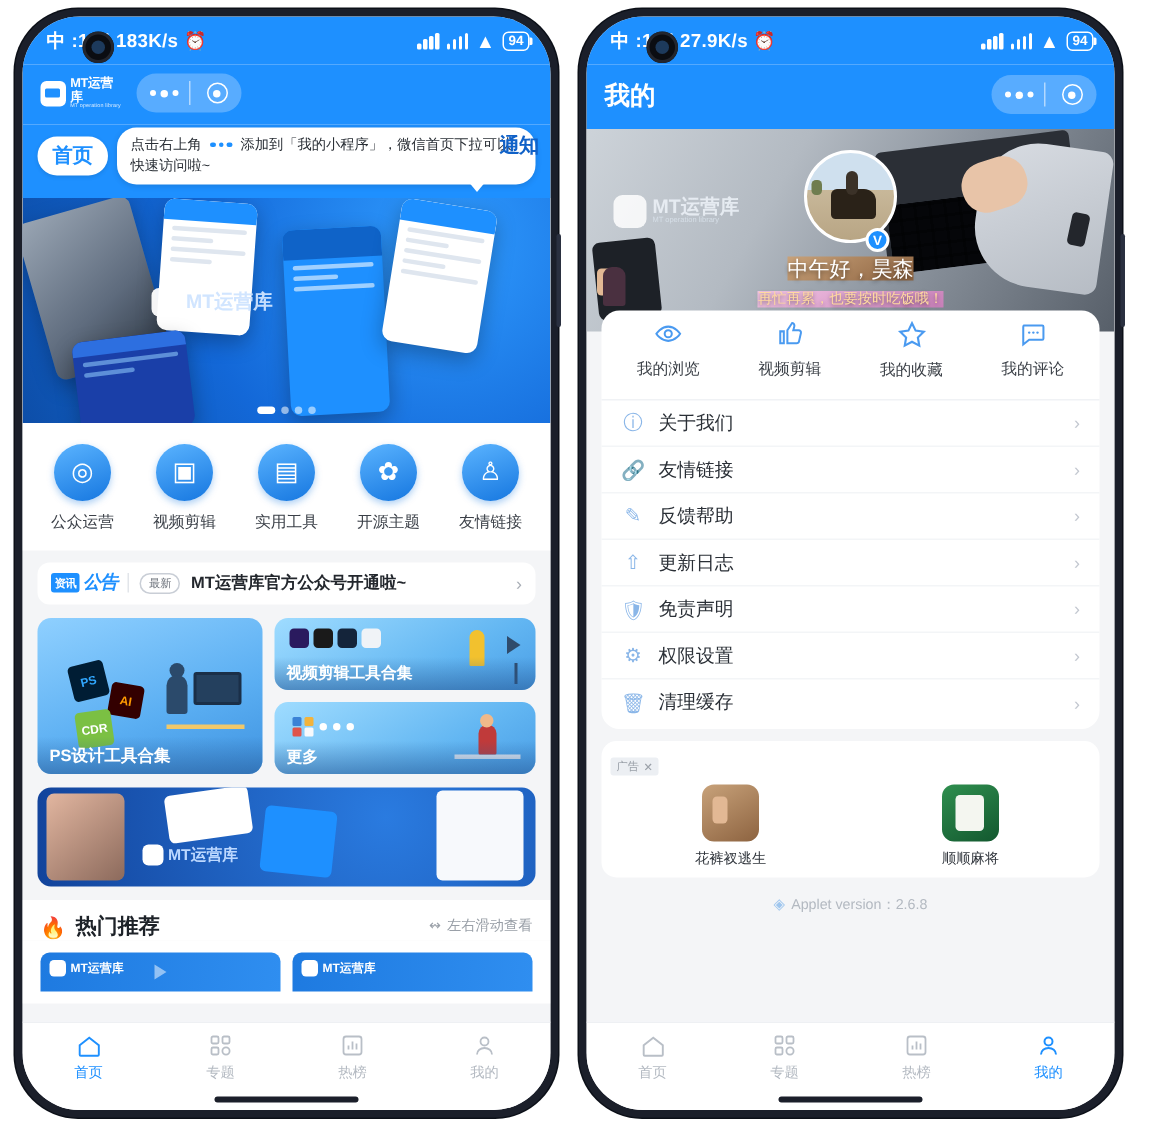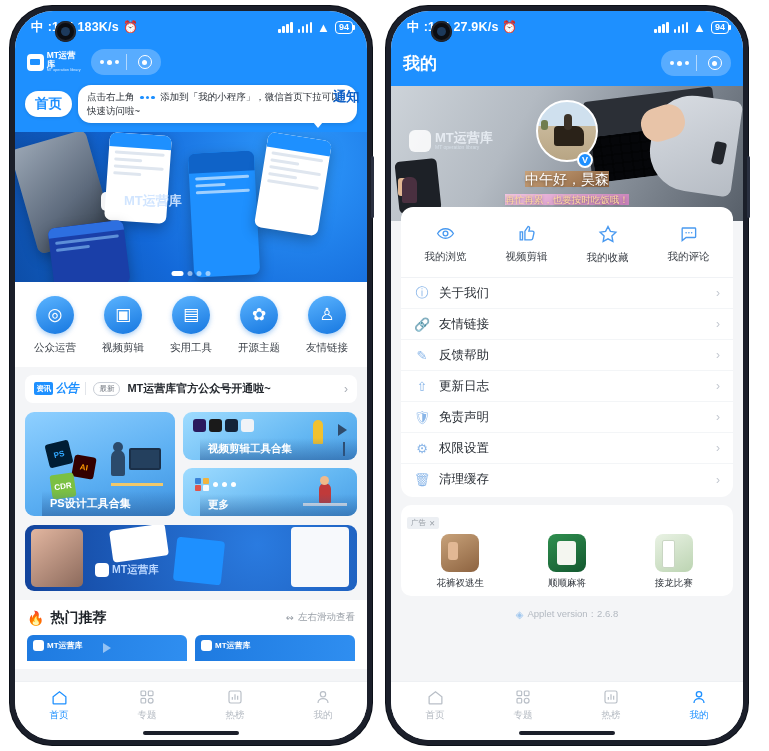--- a/index.html
+++ b/index.html
@@ -189,21 +189,21 @@
   .cardbig{
     flex:0 0 150px;height:104px;border-radius:9px;position:relative;overflow:hidden;
     background:linear-gradient(160deg,#8fd0ff,#5aaef2 60%,#3f93e0);
   }
   .cardcol{flex:1 1 auto;display:flex;flex-direction:column;gap:8px;}
   .cardsm{
     height:48px;border-radius:9px;position:relative;overflow:hidden;
     background:linear-gradient(150deg,#9fdcff,#62b6f2 65%,#4a9ee6);
   }
   .cap{
-    position:absolute;left:17px;right:0;bottom:0;padding:5px 8px;
+    position:absolute;left:0;right:0;bottom:0;padding:5px 8px;
     background:linear-gradient(transparent,rgba(40,90,150,.55));
     color:#fff;font-size:11px;font-weight:bold;
   }
   .cardsm .cap{bottom:0;padding:4px 8px;font-size:10.5px;}
   .tile{position:absolute;border-radius:3px;display:flex;align-items:center;justify-content:center;font-size:8px;font-weight:bold;color:#fff;}
   .ps{left:22px;top:30px;width:24px;height:24px;background:#001d34;color:#31a8ff;transform:rotate(-14deg);}
   .ai{left:48px;top:44px;width:22px;height:22px;background:#330000;color:#ff9a00;transform:rotate(10deg);}
   .cdr{left:26px;top:62px;width:24px;height:24px;background:#7bc043;color:#fff;transform:rotate(-8deg);}
   .desk{position:absolute;right:14px;top:32px;width:54px;height:44px;}
   .desk .mon{position:absolute;right:0;top:4px;width:32px;height:22px;background:#24405e;border-radius:2px;border:2px solid #1a2f48;}
@@ -293,21 +293,21 @@
     position:absolute;left:50%;top:66px;transform:translateX(-50%);margin-left:18px;
     width:16px;height:16px;border-radius:50%;background:#1e90ff;border:2px solid #fff;
     color:#fff;font-size:9px;font-weight:bold;display:flex;align-items:center;justify-content:center;
   }
   .greet{position:absolute;left:50%;transform:translateX(-50%);bottom:14px;text-align:center;width:100%;}
   .greet .g1{color:#fff;font-size:14px;font-weight:normal;text-shadow:0 1px 3px rgba(0,0,0,.45);}
   .greet .g2{color:#ffd9a0;font-size:9.5px;margin-top:13px;text-shadow:0 1px 3px rgba(0,0,0,.5);}
 
   .panel{
     margin:-14px 10px 0;background:#fff;border-radius:12px;position:relative;z-index:5;
-    padding:17px 0 2px;
+    padding:6px 0 2px;
   }
   .quick{display:flex;justify-content:space-around;padding:0 4px 12px;}
   .qa{display:flex;flex-direction:column;align-items:center;gap:7px;width:66px;}
   .qa .ic{font-size:19px;color:#4a9af0;line-height:1;}
   .qa .lb{font-size:10.5px;color:#3a3f46;white-space:nowrap;}
   .mlist{border-top:1px solid #f0f2f5;}
   .mi{
     display:flex;align-items:center;gap:9px;height:31px;padding:0 13px;
     border-bottom:1px solid #f3f5f7;
   }
@@ -801,24 +801,20 @@
           </span>
           <div class="adrow">
             <div class="game">
               <span class="gi g1"></span>
               <span class="gl">花裤衩逃生</span>
             </div>
             <div class="game">
               <span class="gi g3"></span>
               <span class="gl">顺顺麻将</span>
             </div>
-            <div class="game">
-              <span class="gi g5"></span>
-              <span class="gl">接龙比赛</span>
-            </div>
           </div>
         </div>
 
         <div class="version">
           <span class="vic">◈</span>
           <span>Applet version：2.6.8</span>
         </div>
       </div>
 
       <div class="tabbar">

